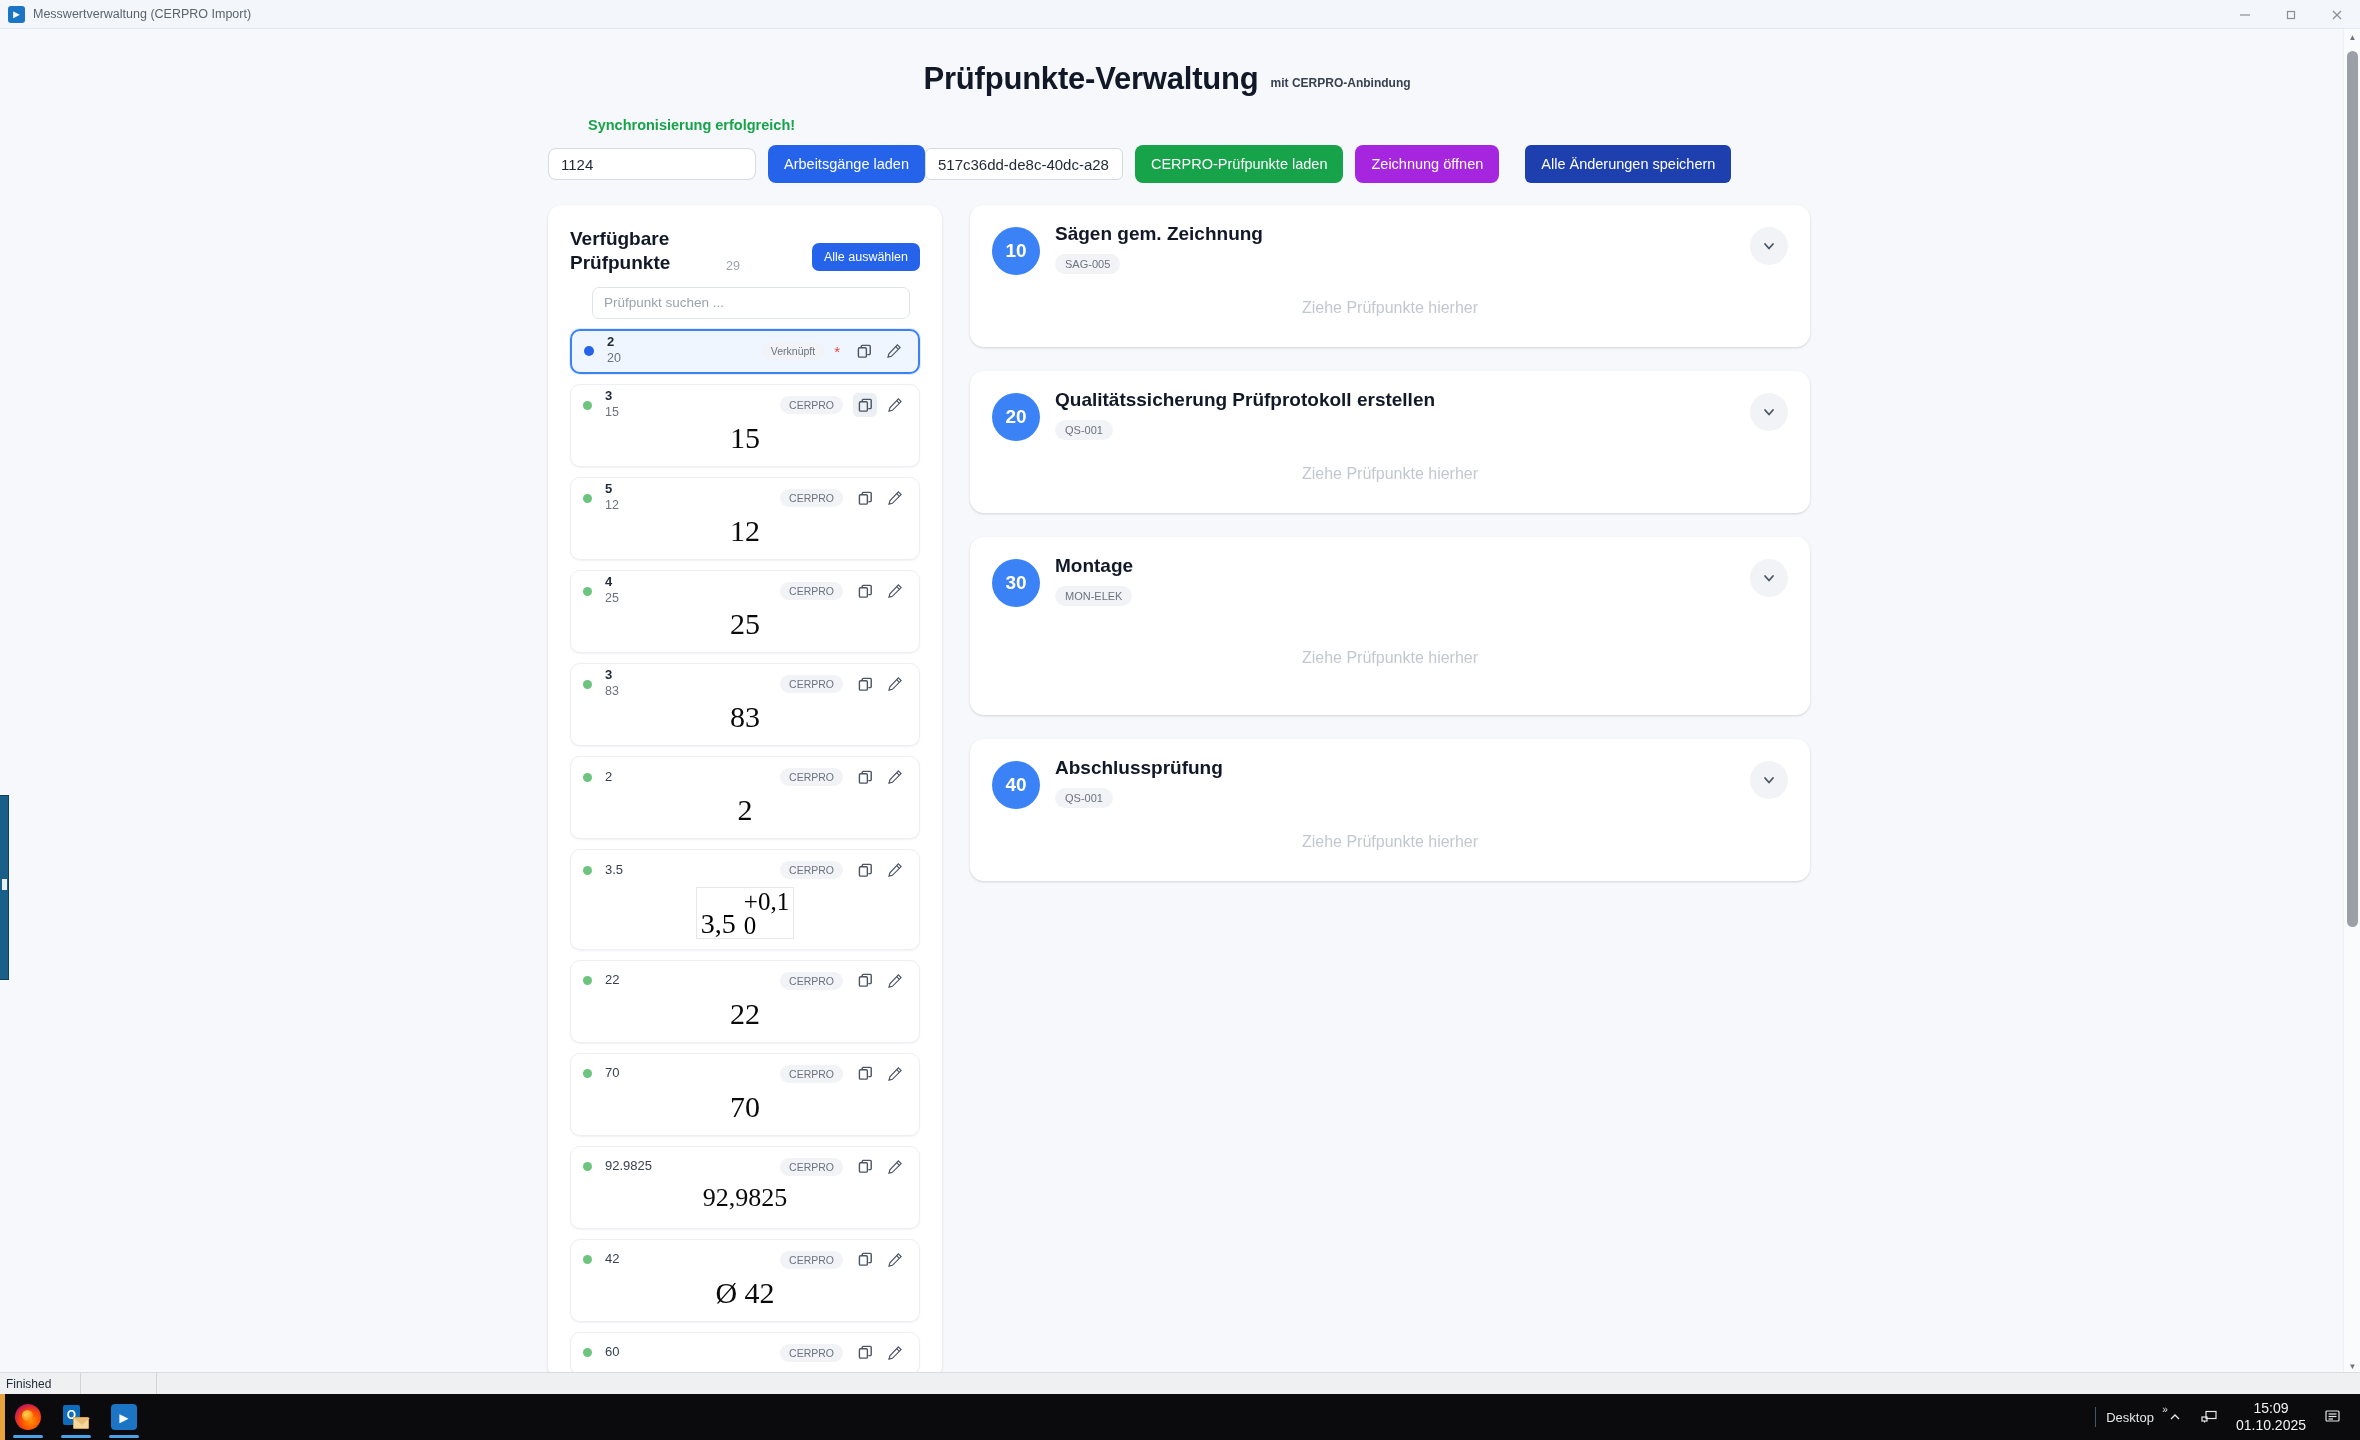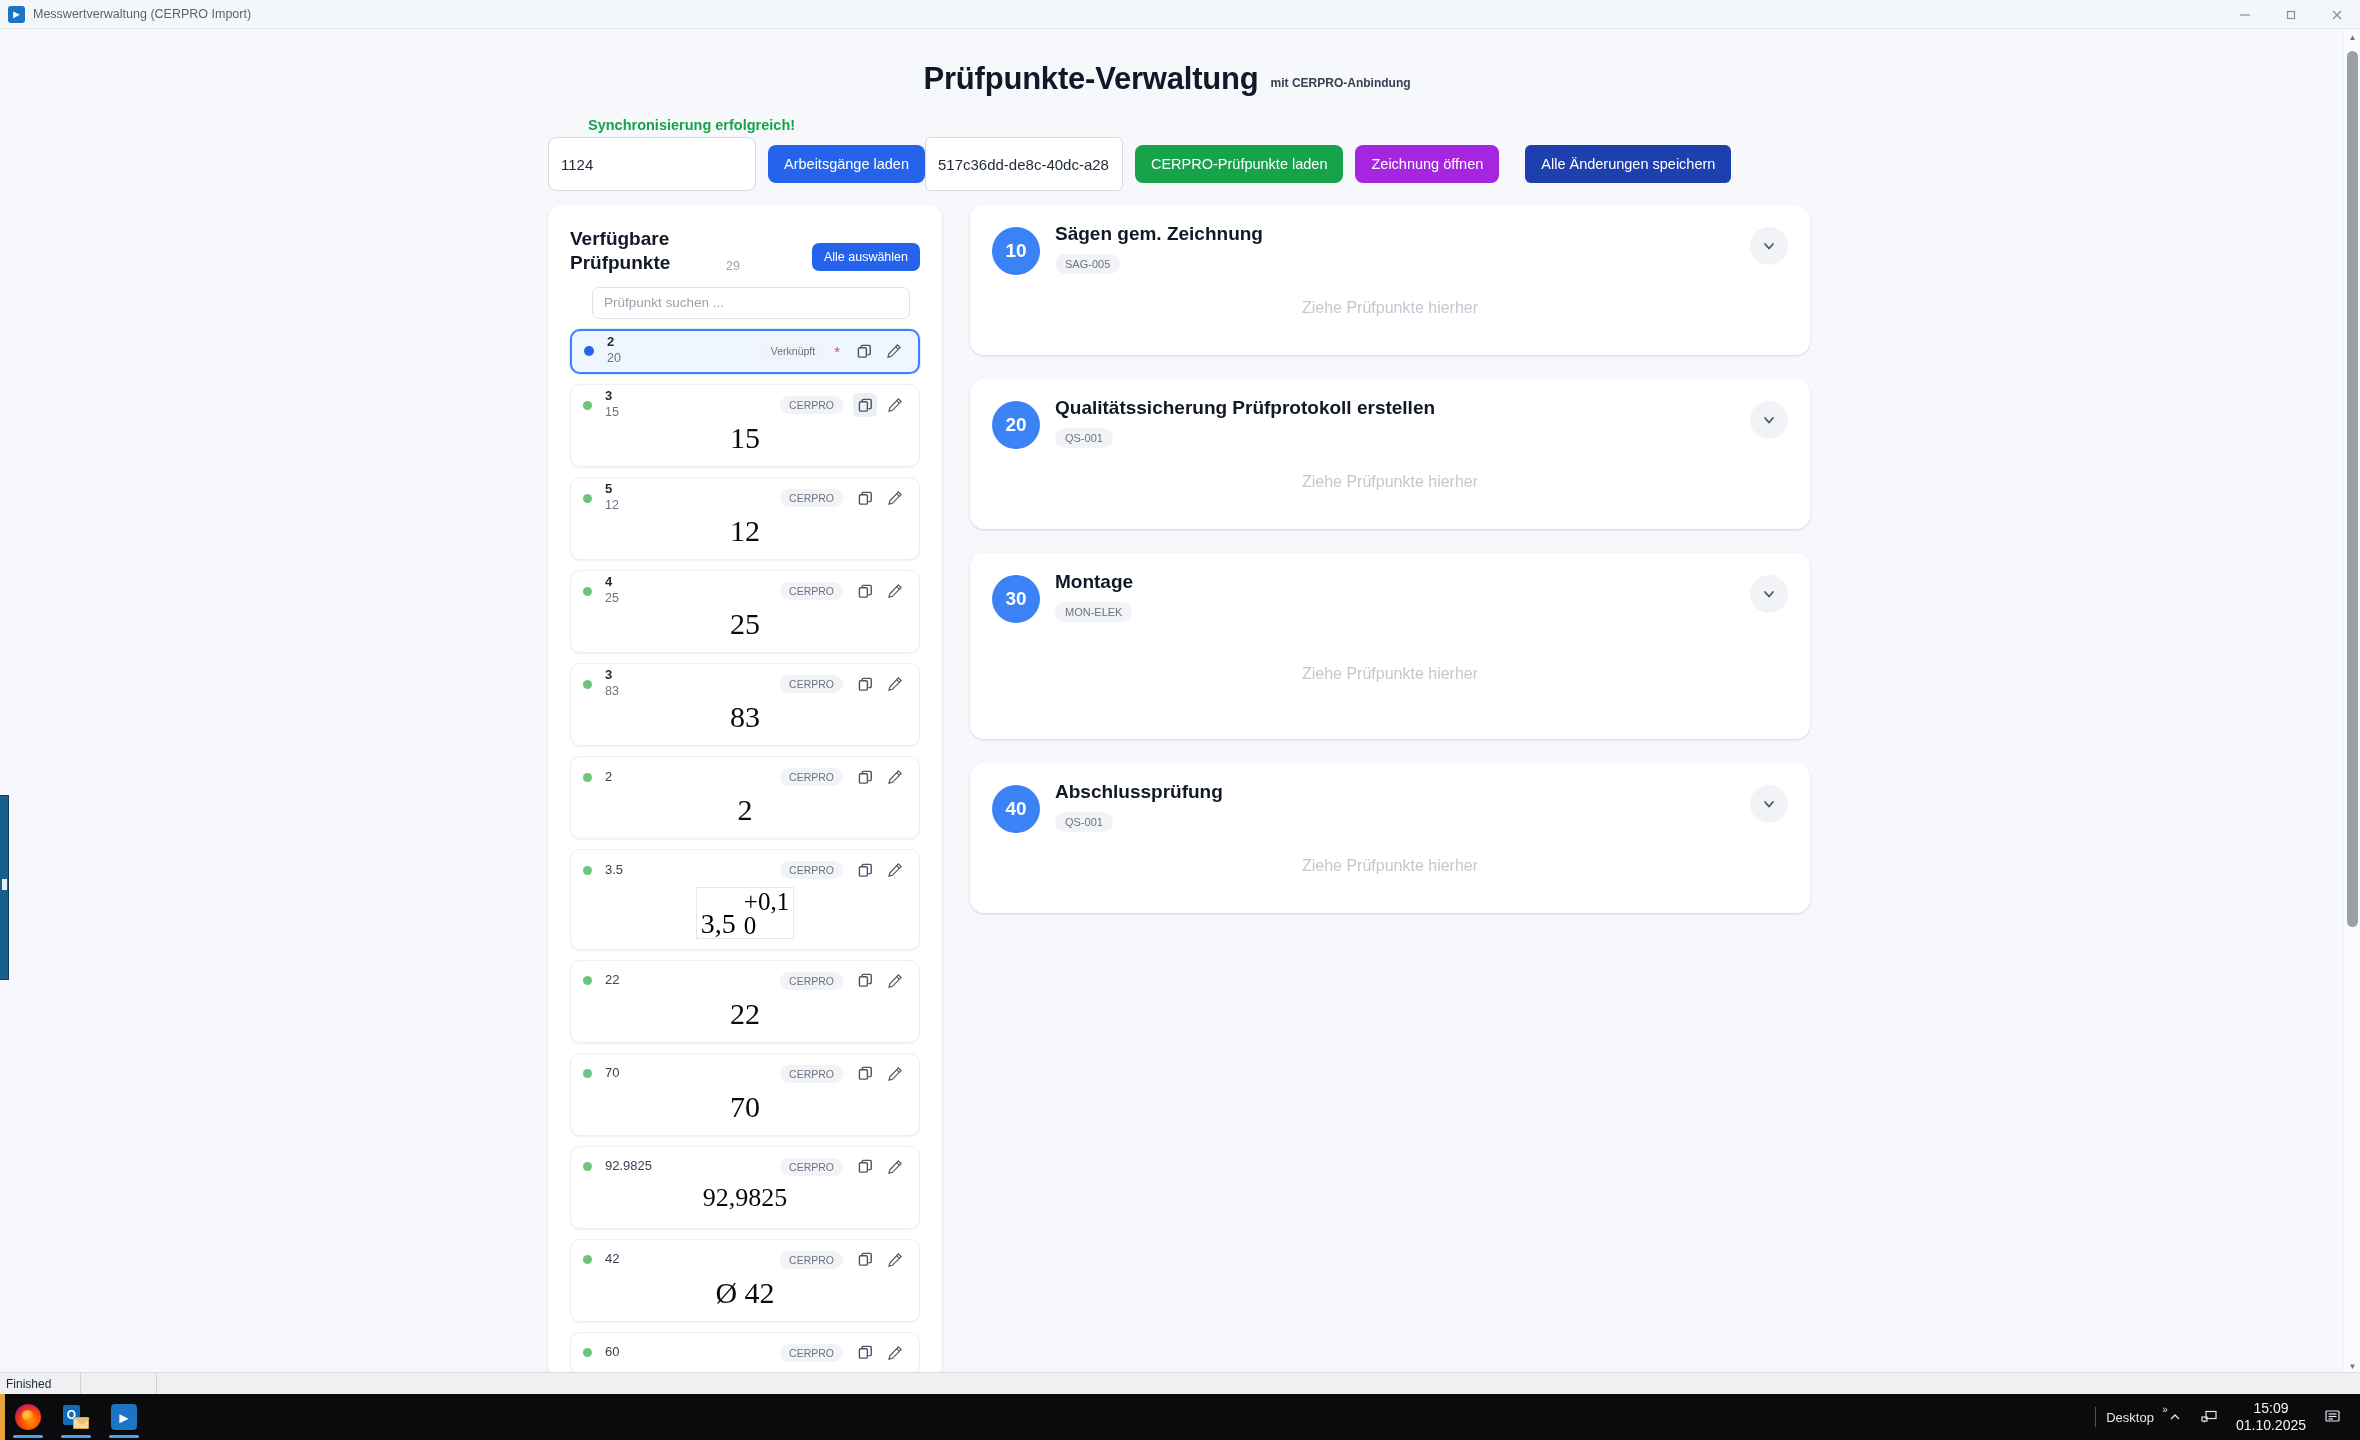--- a/index.html
+++ b/index.html
@@ -84,21 +84,21 @@
     font-size: 14.5px; color: #16a34a; font-weight: 600;
   }
 
   
   .toolbar {
     position: absolute; left: 548px; top: 145px;
     display: flex; align-items: center; gap: 0;
     height: 38px;
   }
   .tinput {
-    height: 54px; width: 208px;
+    height: 32px; width: 208px;
     border: 1px solid #d4dae2; border-radius: 8px;
     background: #fff;
     padding: 0 12px;
     font-size: 15px; color: #1f2937;
     font-family: "Liberation Sans", sans-serif;
     outline: none;
   }
   .tinput.wo { width: 198px; border-radius: 6px; }
   .tbtn {
     height: 38px;
@@ -245,21 +245,21 @@
   .right-col {
     position: absolute; left: 970px; top: 205px;
     width: 840px;
   }
   .op-card {
     background: #fff;
     border-radius: 14px;
     box-shadow: 0 1px 3px rgba(16,24,40,.10), 0 1px 2px rgba(16,24,40,.06);
     margin-bottom: 24px;
     position: relative;
-    padding: 18px 22px 12px 22px;
+    padding: 18px 22px 4px 22px;
   }
   .op-head { display: flex; align-items: flex-start; }
   .op-badge {
     width: 48px; height: 48px; border-radius: 50%;
     background: #3b82f6; color: #fff;
     display: flex; align-items: center; justify-content: center;
     font-size: 19px; font-weight: bold;
     flex: none; margin-right: 15px;
     margin-top: 4px;
   }

